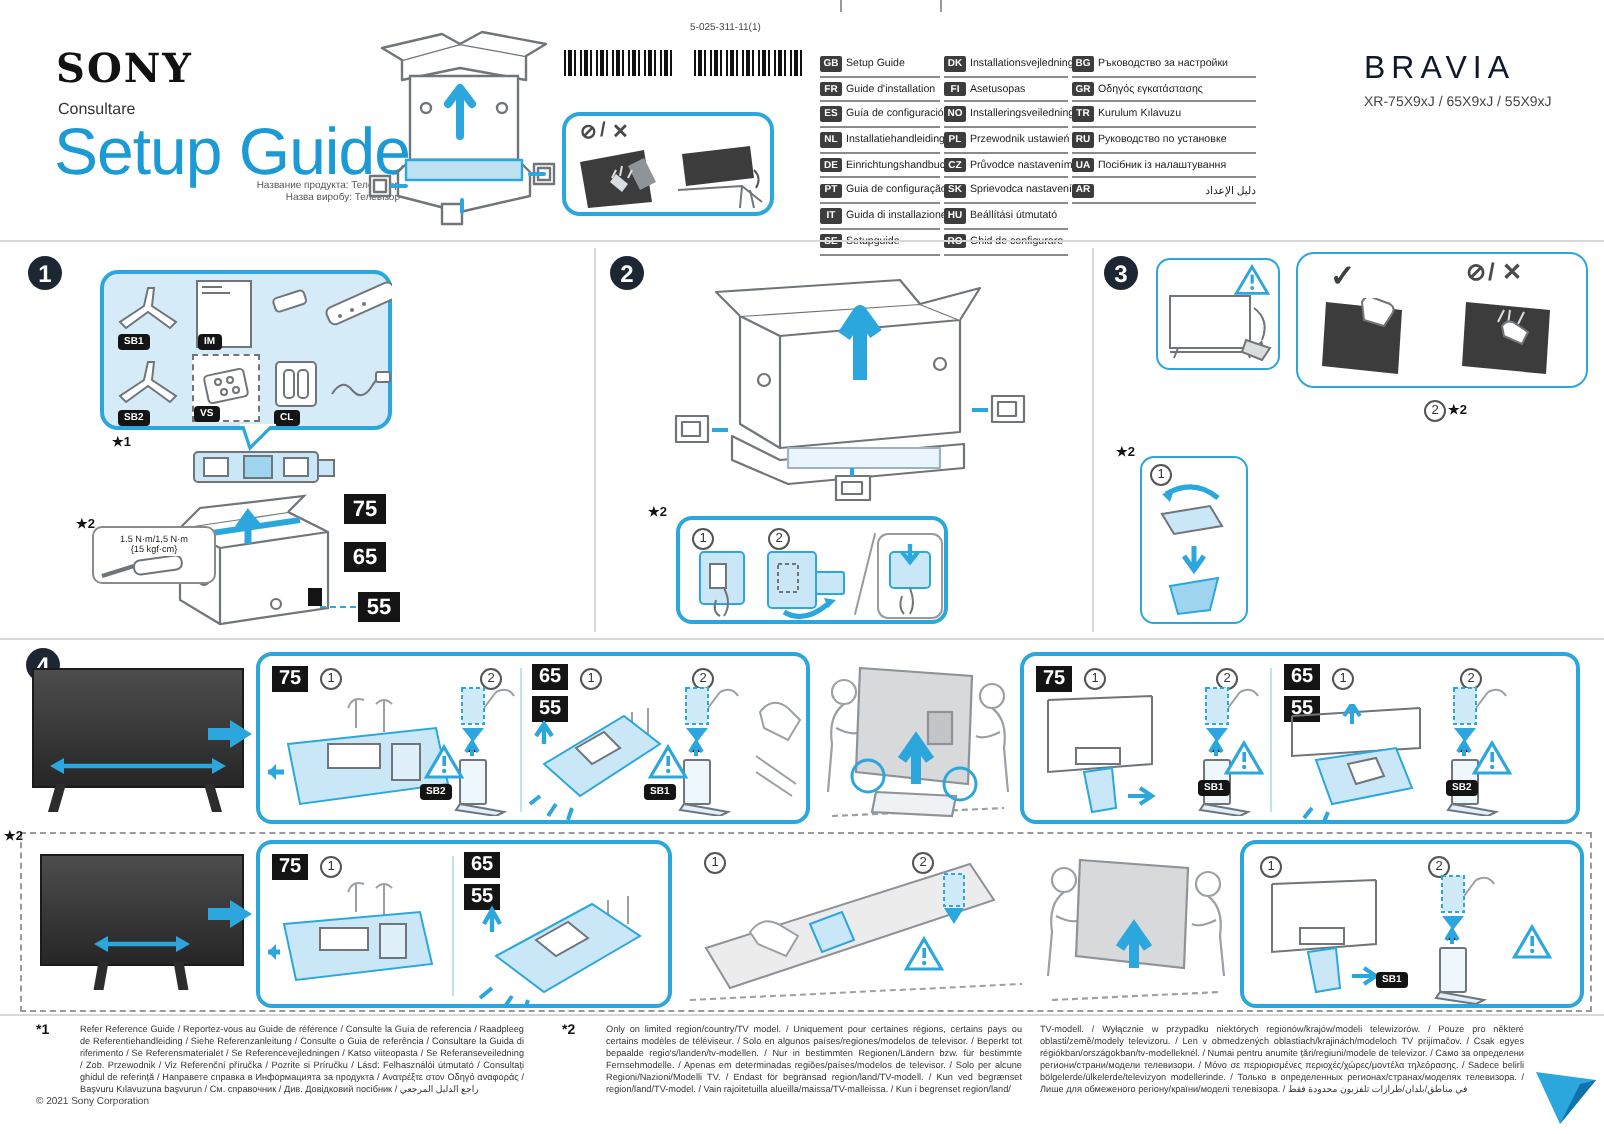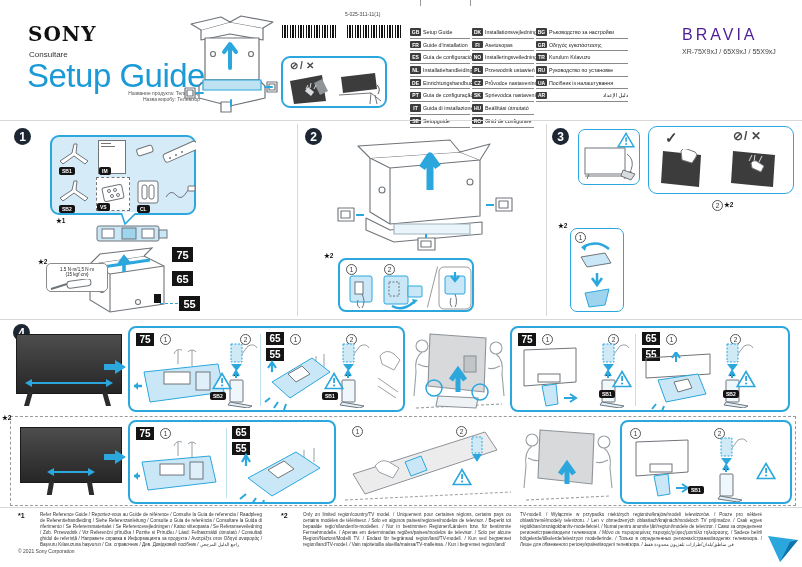--- a/index.html
+++ b/index.html
@@ -6,21 +6,21 @@
   .page{position:relative;width:802px;height:567px;background:#ffffff;overflow:hidden;
         font-family:"Liberation Sans",sans-serif;color:#222;}
   .abs{position:absolute;}
   
   .sony{font-family:"DejaVu Serif",serif;font-weight:bold;font-size:20px;letter-spacing:1px;color:#111;}
   .tvtype{font-size:8px;color:#333;}
   .title{font-size:33px;font-weight:400;color:#1b9ad6;letter-spacing:-0.5px;}
   .prodname{font-size:5px;line-height:6px;color:#555;text-align:right;}
   .partnum{font-size:5px;color:#444;}
   .barcode{background:repeating-linear-gradient(90deg,#111 0,#111 1px,#fff 1px,#fff 2px,#111 2px,#111 4px,#fff 4px,#fff 5px,#111 5px,#111 6px,#fff 6px,#fff 8px);}
-  .bravia{font-size:16px;letter-spacing:3px;color:#4c1d95;font-weight:500;}
+  .bravia{font-size:16px;letter-spacing:3px;color:#0f172a;font-weight:500;}
   .models{font-size:7px;color:#444;}
   .trim{width:1px;height:6px;background:#999;}
   
   .langcol{display:flex;flex-direction:column;}
   .lang-row{display:flex;align-items:center;gap:2px;height:11.7px;border-bottom:0.5px solid #8a8a8a;}
   .lang-code{background:#3d3d3d;color:#fff;font-size:5px;font-weight:bold;min-width:11px;height:7.5px;
              display:inline-flex;align-items:center;justify-content:center;border-radius:1px;}
   .lang-label{font-size:5.3px;color:#222;white-space:nowrap;flex:1;}
   .lang-row.ar .lang-label{text-align:right;direction:rtl;}
   

